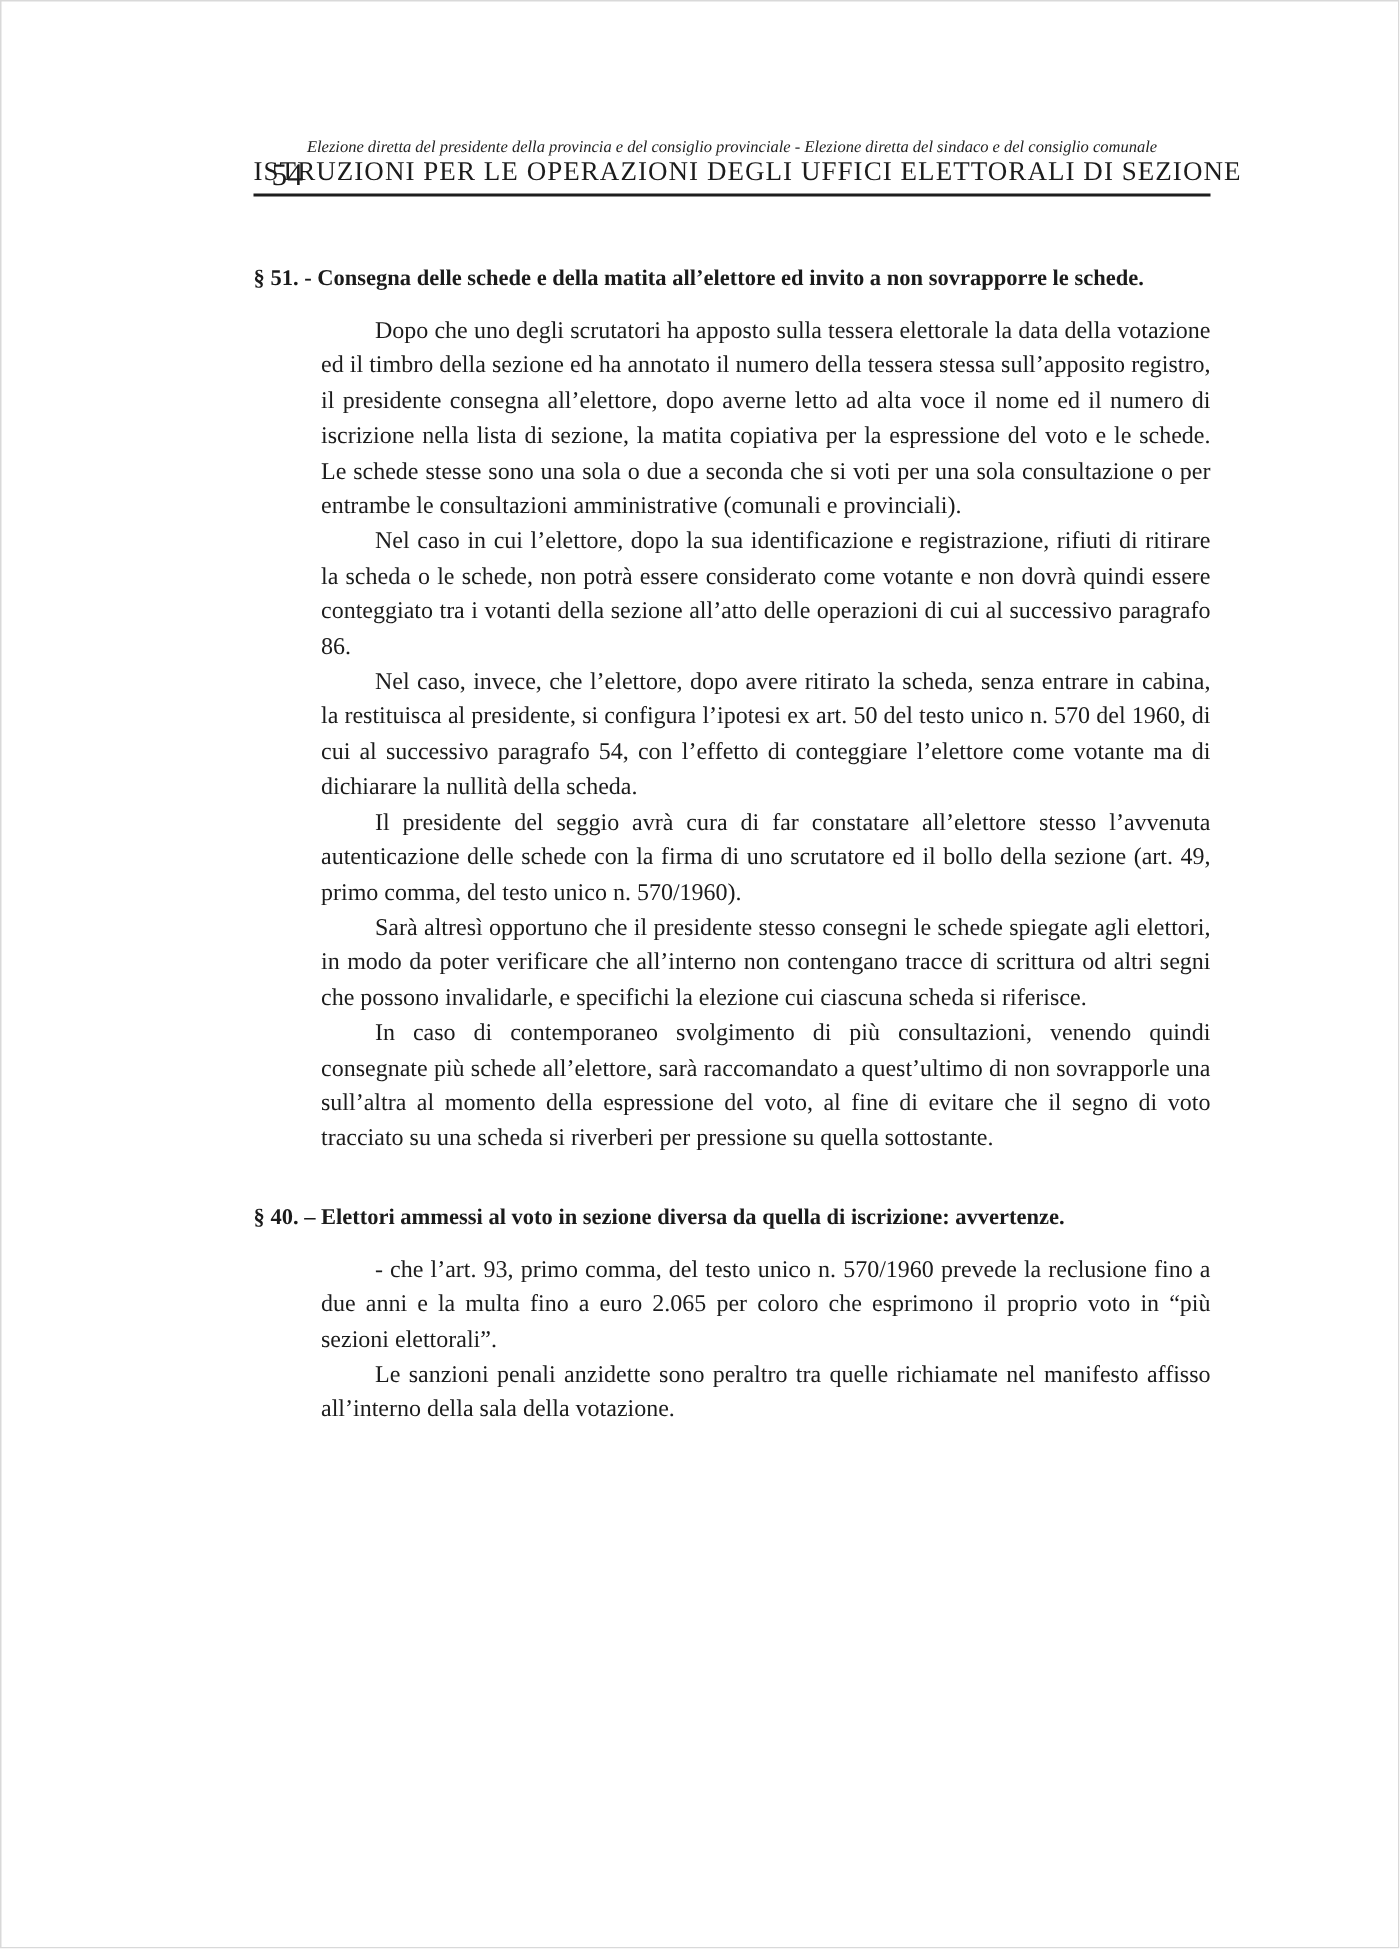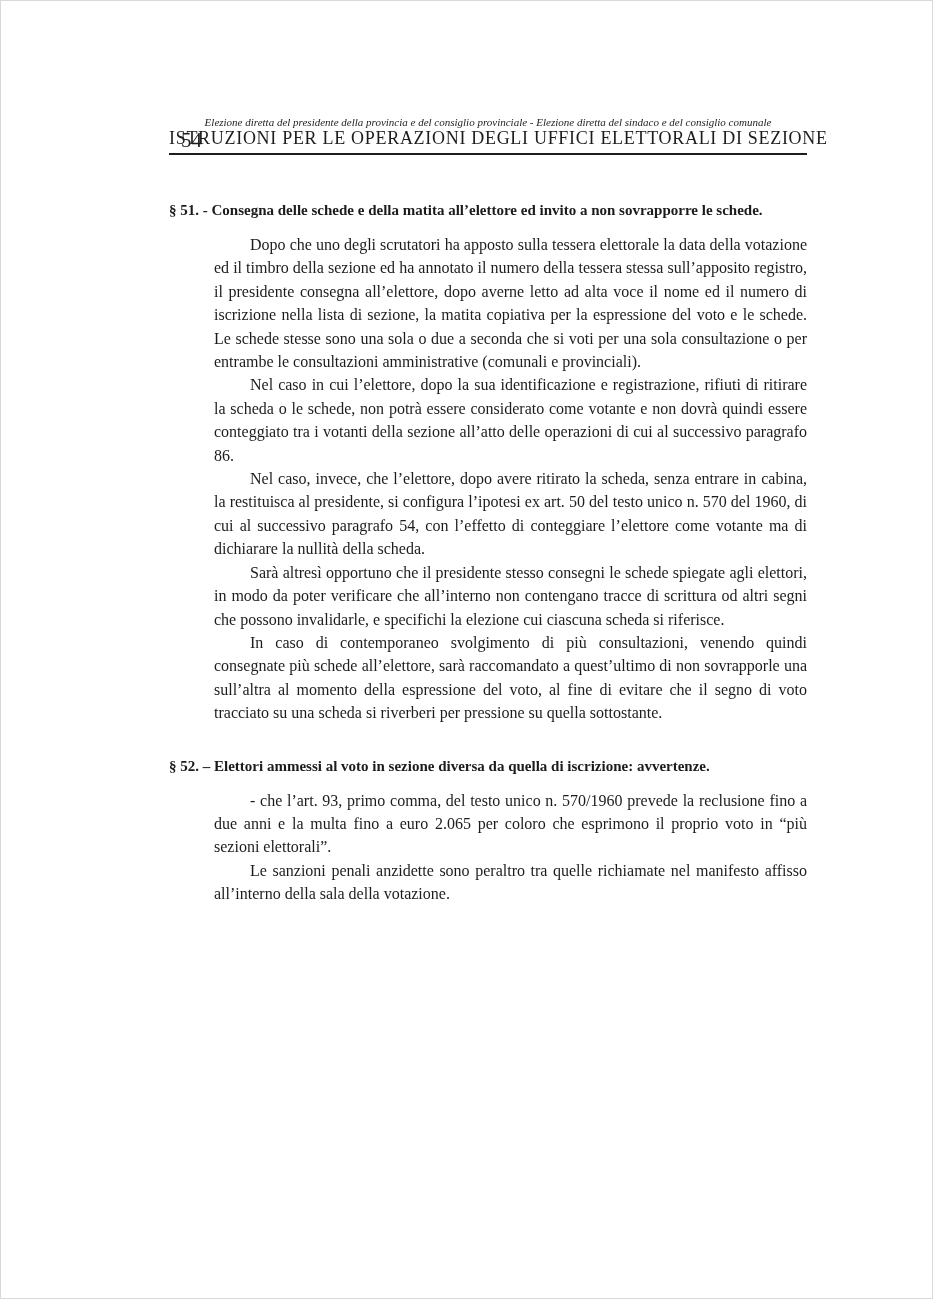--- a/index.html
+++ b/index.html
@@ -17,21 +17,21 @@
   }
   .content {
     position: absolute;
     left: 168px;
     top: 0;
     width: 638px;
   }
   
   .running-header {
     position: relative;
-    padding-top: 115px;
+    padding-top: 91px;
   }
   .rh-italic {
     font-style: italic;
     font-size: 11px;
     line-height: 13px;
     text-align: center;
     color: #232323;
     white-space: nowrap;
   }
   .rh-caps {
@@ -91,25 +91,26 @@
       <hr class="header-rule">
     </header>
 
     <main class="page-body">
 
       <section class="section">
         <h2 class="section-heading"><span>§ 51.</span> <span>-</span> <span>Consegna delle schede e della matita all’elettore ed invito a non sovrapporre le schede.</span></h2>
         <p class="para">Dopo che uno degli scrutatori ha apposto sulla tessera elettorale la data della votazione ed il timbro della sezione ed ha annotato il numero della tessera stessa sull’apposito registro, il presidente consegna all’elettore, dopo averne letto ad alta voce il nome ed il numero di iscrizione nella lista di sezione, la matita copiativa per la espressione del voto e le schede. Le schede stesse sono una sola o due a seconda che si voti per una sola consultazione o per entrambe le consultazioni amministrative (comunali e provinciali).</p>
         <p class="para">Nel caso in cui l’elettore, dopo la sua identificazione e registrazione, rifiuti di ritirare la scheda o le schede, non potrà essere considerato come votante e non dovrà quindi essere conteggiato tra i votanti della sezione all’atto delle operazioni di cui al successivo paragrafo 86.</p>
         <p class="para">Nel caso, invece, che l’elettore, dopo avere ritirato la scheda, senza entrare in cabina, la restituisca al presidente, si configura l’ipotesi ex art. 50 del testo unico n. 570 del 1960, di cui al successivo paragrafo 54, con l’effetto di conteggiare l’elettore come votante ma di dichiarare la nullità della scheda.</p>
+        <p class="para">Il presidente del seggio avrà cura di far constatare all’elettore stesso l’avvenuta autenticazione delle schede con la firma di uno scrutatore ed il bollo della sezione (art. 49, primo comma, del testo unico n. 570/1960).</p>
         <p class="para">Sarà altresì opportuno che il presidente stesso consegni le schede spiegate agli elettori, in modo da poter verificare che all’interno non contengano tracce di scrittura od altri segni che possono invalidarle, e specifichi la elezione cui ciascuna scheda si riferisce.</p>
         <p class="para">In caso di contemporaneo svolgimento di più consultazioni, venendo quindi consegnate più schede all’elettore, sarà raccomandato a quest’ultimo di non sovrapporle una sull’altra al momento della espressione del voto, al fine di evitare che il segno di voto tracciato su una scheda si riverberi per pressione su quella sottostante.</p>
       </section>
 
       <section class="section">
-        <h2 class="section-heading"><span>§ 52.</span> <span>–</span> <span>Elettori ammessi al voto in sezione diversa da quella di iscrizione: avvertenze.</span></h2>
+        <h2 class="section-heading"><span>§ 40.</span> <span>–</span> <span>Elettori ammessi al voto in sezione diversa da quella di iscrizione: avvertenze.</span></h2>
         <p class="para">- che l’art. 93, primo comma, del testo unico n. 570/1960 prevede la reclusione fino a due anni e la multa fino a euro 2.065 per coloro che esprimono il proprio voto in “più sezioni elettorali”.</p>
         <p class="para">Le sanzioni penali anzidette sono peraltro tra quelle richiamate nel manifesto affisso all’interno della sala della votazione.</p>
       </section>
 
     </main>
   </div>
 </div>
 
 </body></html>

